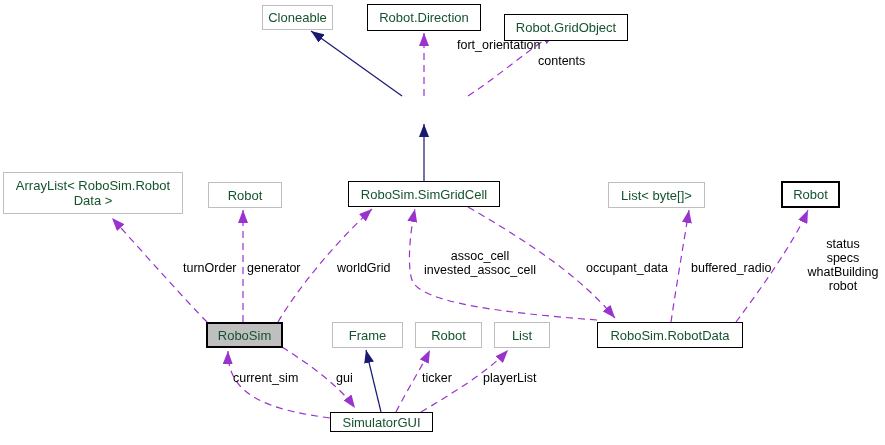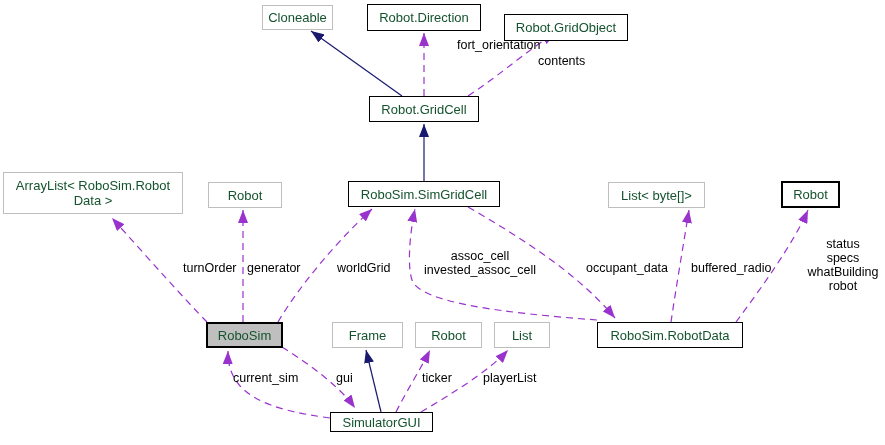--- a/index.html
+++ b/index.html
@@ -67,21 +67,20 @@
     <path d="M736,322 C762,287 793,244 808,210" stroke="#9a32cd" stroke-width="1.2" fill="none" stroke-dasharray="7 5" marker-end="url(#arr-purple)"></path>
     <path d="M330,418 C270,410 227,396 228,351" stroke="#9a32cd" stroke-width="1.2" fill="none" stroke-dasharray="7 5" marker-end="url(#arr-purple)"></path>
     <path d="M282,347 C312,366 340,387 355,408" stroke="#9a32cd" stroke-width="1.2" fill="none" stroke-dasharray="7 5" marker-end="url(#arr-purple)"></path>
     <path d="M396,412 C406,392 420,370 430,350" stroke="#9a32cd" stroke-width="1.2" fill="none" stroke-dasharray="7 5" marker-end="url(#arr-purple)"></path>
     <path d="M421,412 C448,396 488,372 508,350" stroke="#9a32cd" stroke-width="1.2" fill="none" stroke-dasharray="7 5" marker-end="url(#arr-purple)"></path>
   </svg>
 
   <div class="node ext" style="left:262px;top:5px;width:71px;height:25px;">Cloneable</div>
   <div class="node proj" style="left:367px;top:4px;width:114px;height:27px;">Robot.Direction</div>
   <div class="node proj" style="left:504px;top:4px;width:124px;height:27px;margin-top:10px;">Robot.GridObject</div>
-  <div class="node proj" style="left:369px;top:96px;width:110px;height:26px;">Robot.GridCell</div>
 
   <div class="node ext" style="left:3px;top:172px;width:180px;height:42px;">ArrayList&lt; RoboSim.Robot
 Data &gt;</div>
   <div class="node ext" style="left:208px;top:182px;width:74px;height:26px;">Robot</div>
   <div class="node proj" style="left:348px;top:181px;width:152px;height:26px;">RoboSim.SimGridCell</div>
   <div class="node ext" style="left:608px;top:182px;width:97px;height:26px;">List&lt; byte[]&gt;</div>
   <div class="node proj-bold" style="left:781px;top:181px;width:59px;height:27px;">Robot</div>
 
   <div class="node focus" style="left:206px;top:322px;width:77px;height:26px;">RoboSim</div>
   <div class="node ext" style="left:332px;top:322px;width:71px;height:26px;">Frame</div>

